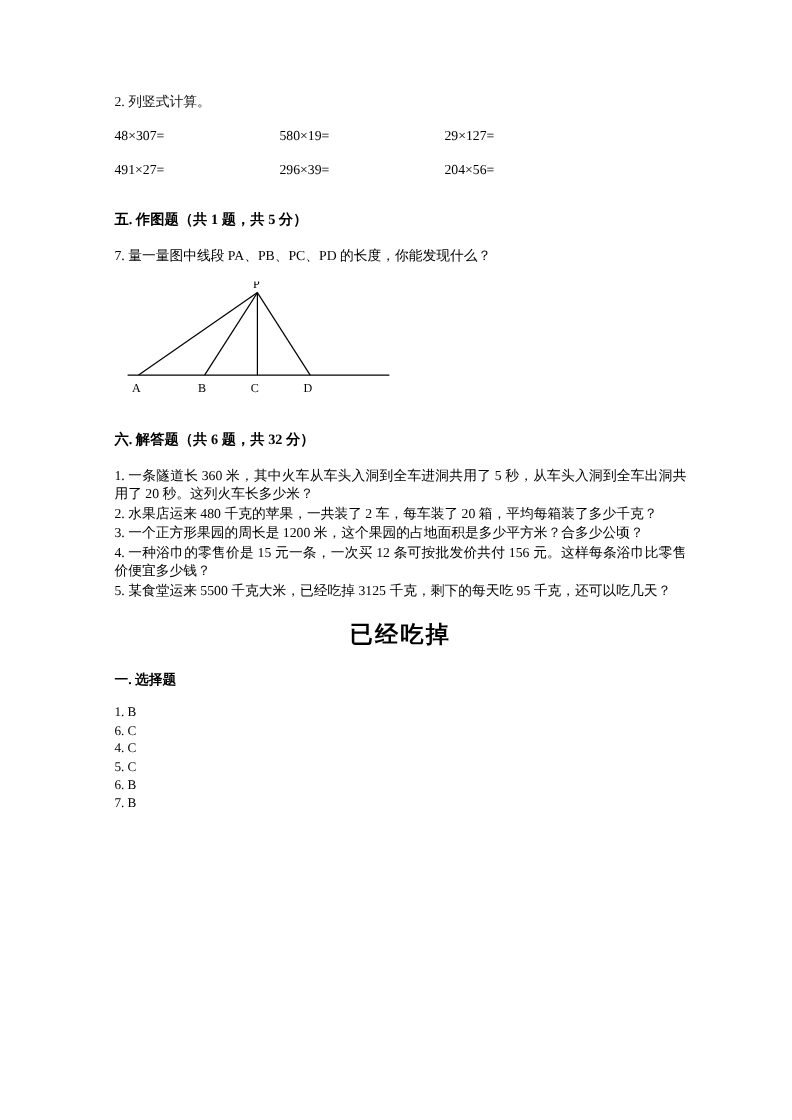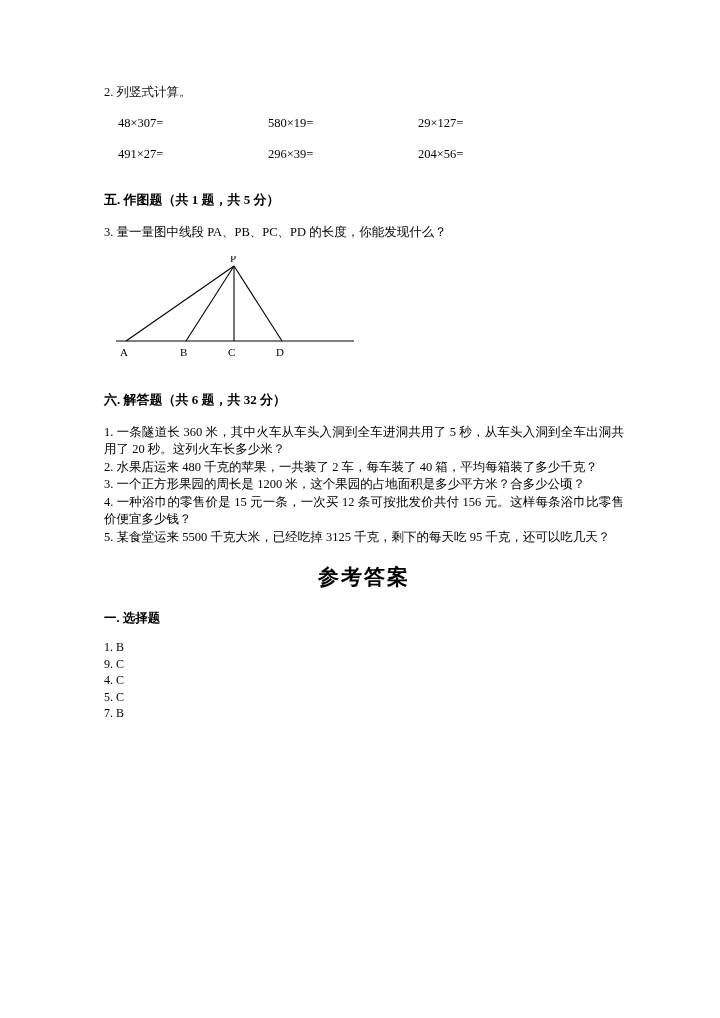--- a/index.html
+++ b/index.html
@@ -47,21 +47,20 @@
   }
   .gap-md { height: 20px; }
   .gap-lg { height: 28px; }
 
   
   .calc-row {
     display: flex;
     font-size: 12.5px;
     line-height: 17px;
     margin-top: 14px;
-    margin-left: 14px;
   }
   .calc-cell {
     width: 150px;
     flex: 0 0 150px;
   }
   .calc-cell.first { flex: 0 0 150px; }
 
   
   .figure {
     position: relative;
@@ -106,21 +105,21 @@
     <div class="calc-row">
       <span class="calc-cell first">491×27=</span>
       <span class="calc-cell">296×39=</span>
       <span class="calc-cell">204×56=</span>
     </div>
 
     <div class="gap-lg"></div>
 
     <div class="sec-head">五. 作图题（共 1 题，共 5 分）</div>
     <div style="height:16px"></div>
-    <div class="q-item">3. 量一量图中线段 PA、PB、PC、PD 的长度，你能发现什么？</div>
+    <div class="q-item">7. 量一量图中线段 PA、PB、PC、PD 的长度，你能发现什么？</div>
 
     <div class="figure">
       <svg width="300" height="115" viewBox="0 0 300 115">
 
         <line x1="12" y1="85" x2="250" y2="85" stroke="#000" stroke-width="1.1"></line>
 
         <line x1="130" y1="10" x2="22" y2="85" stroke="#000" stroke-width="1.1"></line>
 
         <line x1="130" y1="10" x2="82" y2="85" stroke="#000" stroke-width="1.1"></line>
 
@@ -134,33 +133,34 @@
         <text x="124" y="100" font-family="Liberation Serif, serif" font-size="11">C</text>
         <text x="172" y="100" font-family="Liberation Serif, serif" font-size="11">D</text>
       </svg>
     </div>
 
     <div class="gap-md"></div>
 
     <div class="sec-head">六. 解答题（共 6 题，共 32 分）</div>
     <div style="height:16px"></div>
     <div class="q-item">1. 一条隧道长 360 米，其中火车从车头入洞到全车进洞共用了 5 秒，从车头入洞到全车出洞共用了 20 秒。这列火车长多少米？</div>
-    <div class="q-item">2. 水果店运来 480 千克的苹果，一共装了 2 车，每车装了 40 箱，平均每箱装了多少千克？</div>
+    <div class="q-item">2. 水果店运来 480 千克的苹果，一共装了 2 车，每车装了 20 箱，平均每箱装了多少千克？</div>
     <div class="q-item">3. 一个正方形果园的周长是 1200 米，这个果园的占地面积是多少平方米？合多少公顷？</div>
     <div class="q-item">4. 一种浴巾的零售价是 15 元一条，一次买 12 条可按批发价共付 156 元。这样每条浴巾比零售价便宜多少钱？</div>
     <div class="q-item">5. 某食堂运来 5500 千克大米，已经吃掉 3125 千克，剩下的每天吃 95 千克，还可以吃几天？</div>
 
     <div style="height:16px"></div>
 
-    <div class="answers-title">参考答案</div>
+    <div class="answers-title">已经吃掉</div>
 
     <div style="height:18px"></div>
     <div class="ans-sec">一. 选择题</div>
     <div style="height:12px"></div>
 
     <div class="ans-item">1. B</div>
-    <div class="ans-item">9. C</div>
+    <div class="ans-item">6. C</div>
     <div class="ans-item">4. C</div>
     <div class="ans-item">5. C</div>
+    <div class="ans-item">6. B</div>
     <div class="ans-item">7. B</div>
 
   </div>
 </div>
 
 </body></html>

